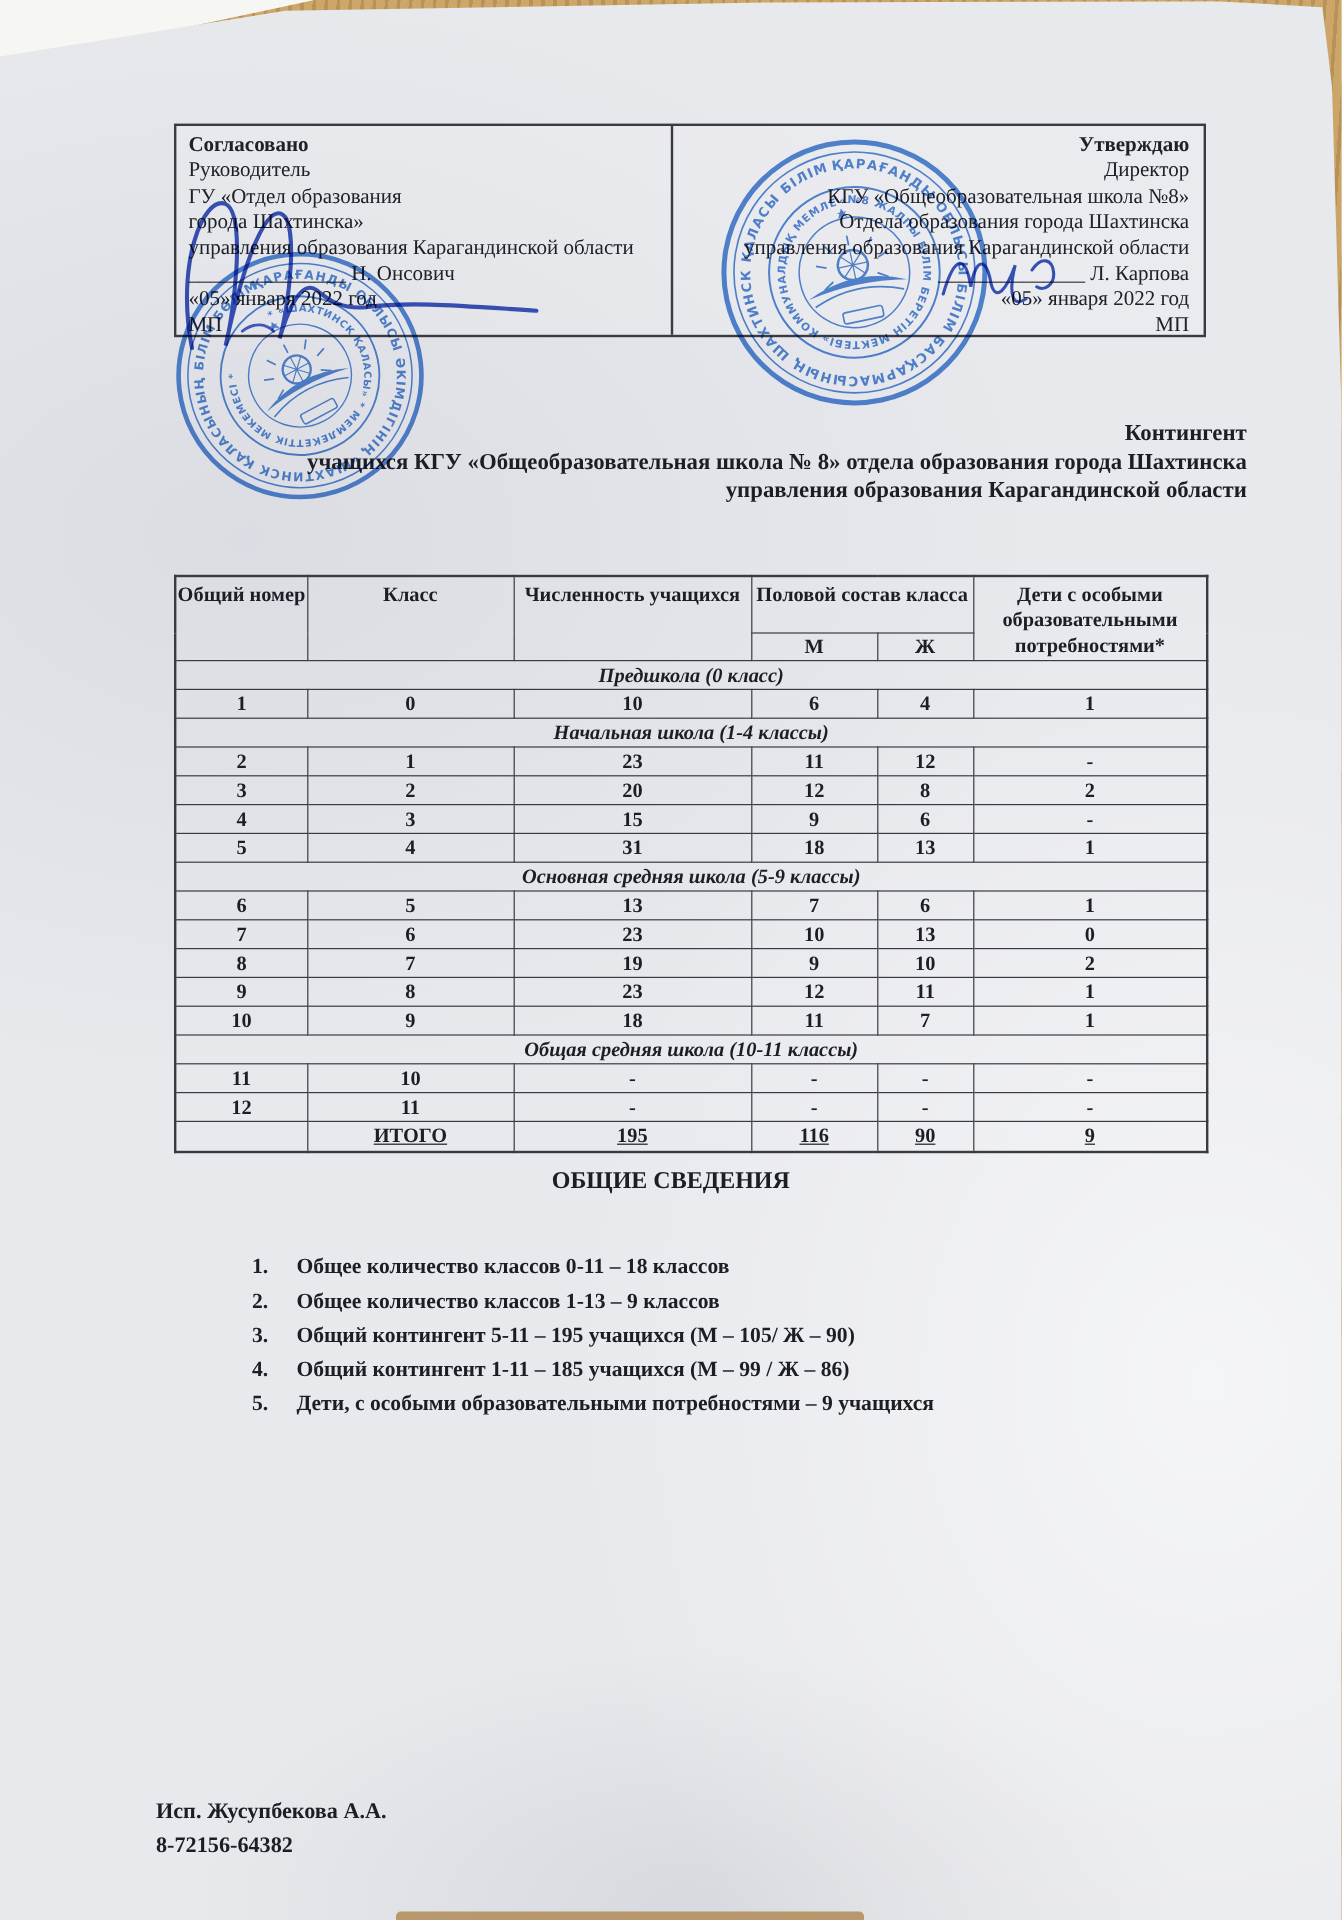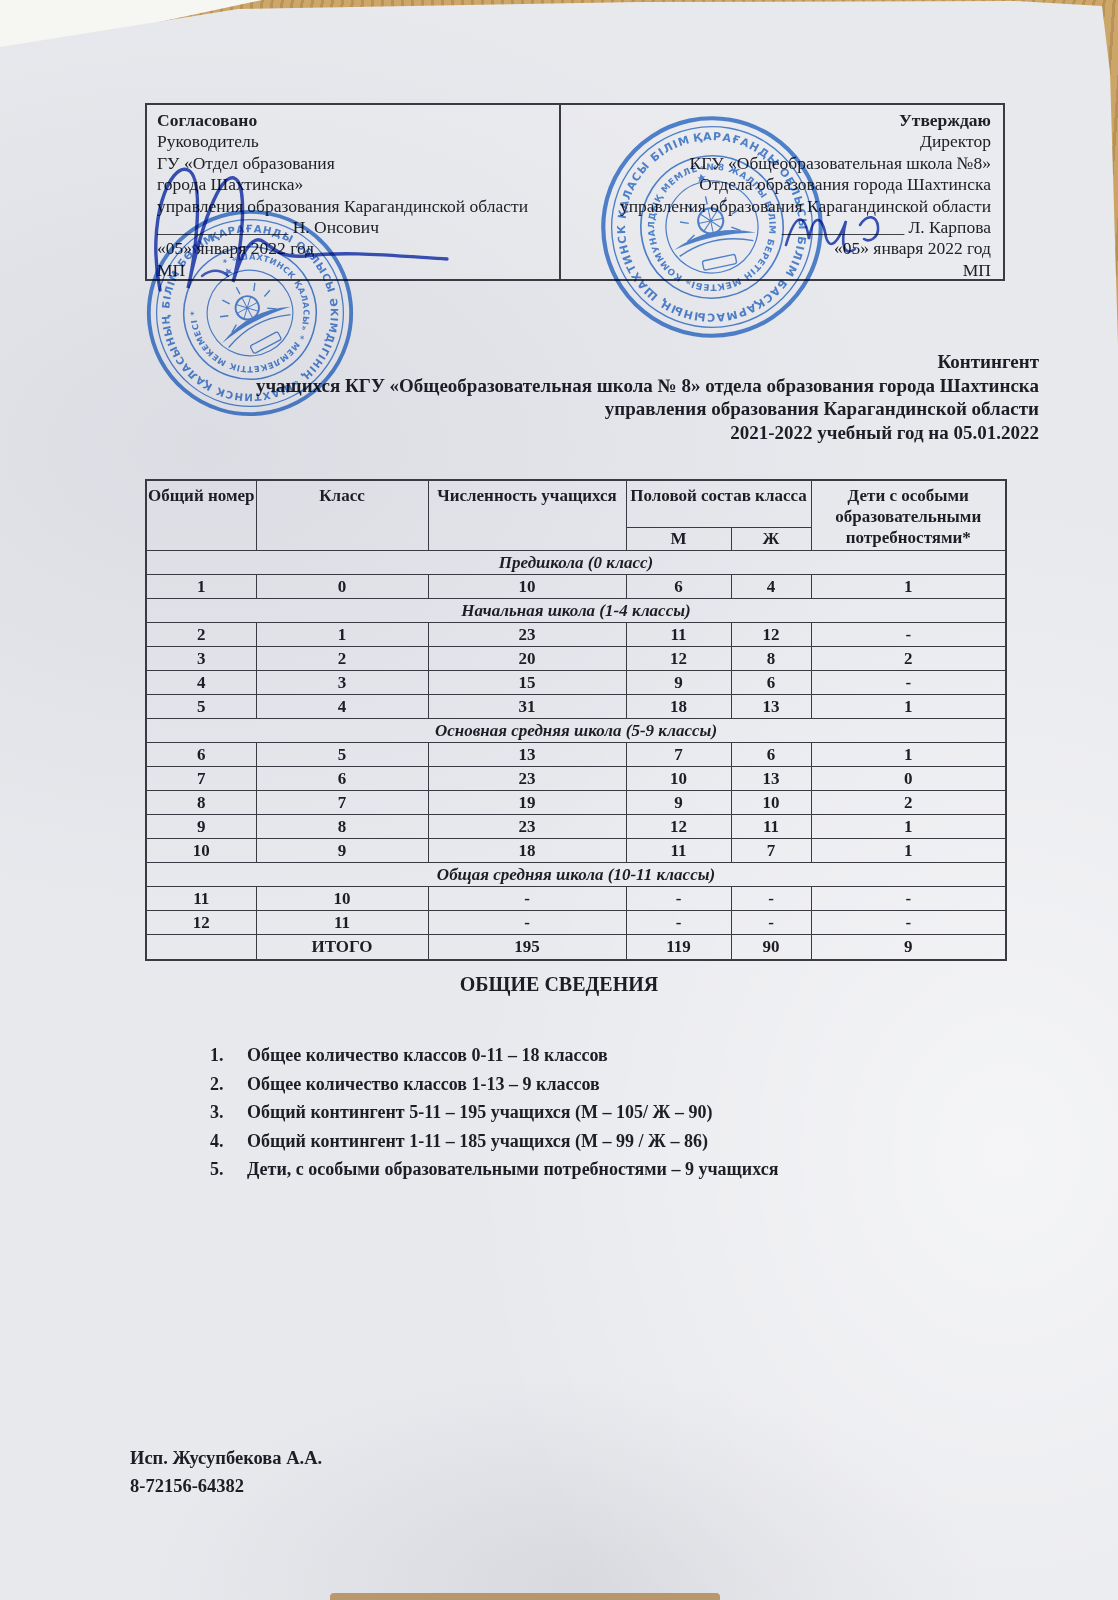--- a/index.html
+++ b/index.html
@@ -38,30 +38,30 @@
   
   #contingent-table{left:145px;top:479px;}
   table.ct{border-collapse:collapse;table-layout:fixed;width:860px;font-weight:bold;font-size:17px;color:#1d1d25;font-family:"Liberation Serif","DejaVu Serif",serif;}
   table.ct td{border:1.6px solid #3a3a42;text-align:center;vertical-align:middle;padding:0;overflow:hidden;}
   table.ct{border:2.5px solid #3a3a42;}
   tr.h1 td{height:42px;vertical-align:top;padding-top:4px;line-height:21px;}
   tr.h1 td.span2{vertical-align:top;}
   tr.h2 td{height:22px;line-height:22px;}
   tr.sec td{height:23px;line-height:23px;font-style:italic;}
   tr.data td{height:23px;line-height:23px;}
-  tr.total td{height:24px;line-height:24px;}
+  tr.total td{height:24px;line-height:24px;text-decoration:underline;}
 
   
   #general-heading{left:0;top:973px;width:1118px;text-align:center;font-weight:bold;font-size:20px;color:#1d1d25;}
   #general-list{left:210px;top:1046px;font-weight:bold;font-size:18px;color:#1d1d25;}
   .gi-row{display:flex;margin-bottom:9.5px;line-height:19px;}
   .gi-num{width:37px;}
 
   
-  #executor{left:130px;top:1444px;font-weight:bold;font-size:18.5px;line-height:28px;color:#1d1d25;}
+  #executor{left:130px;top:1496px;font-weight:bold;font-size:18.5px;line-height:28px;color:#1d1d25;}
 
   
   .stamp{mix-blend-mode:multiply;opacity:.88;}
   .sig{mix-blend-mode:multiply;}
   .stamp text{font-family:"DejaVu Sans","Liberation Sans",sans-serif;font-weight:bold;}
 </style>
 </head>
 <body>
 
 <div class="abs" id="lid-corner"></div>
@@ -88,21 +88,20 @@
       <div>______________ Л. Карпова</div>
       <div>«05» января 2022 год</div>
       <div>МП</div>
     </div>
   </div>
 
   <div class="abs" id="doc-title">
     <div>Контингент</div>
     <div>учащихся КГУ «Общеобразовательная школа № 8» отдела образования города Шахтинска</div>
     <div>управления образования Карагандинской области</div>
-    <div>2021-2022 учебный год на 05.01.2022</div>
   </div>
 
   <div class="abs" id="contingent-table">
     <table class="ct">
       <colgroup>
         <col style="width:110px">
           <col style="width:172px">
           <col style="width:198px">
         <col style="width:105px">
           <col style="width:80px">
@@ -229,21 +228,21 @@
             <td>11</td>
             <td>-</td>
             <td>-</td>
             <td>-</td>
             <td>-</td>
       </tr>
       <tr class="total">
         <td></td>
             <td>ИТОГО</td>
             <td>195</td>
-            <td>119</td>
+            <td>116</td>
             <td>90</td>
             <td>9</td>
       </tr>
     </tbody>
       </table>
   </div>
 
   <div class="abs" id="general-heading">ОБЩИЕ СВЕДЕНИЯ</div>
   <div class="abs" id="general-list">
     <div class="gi-row">

